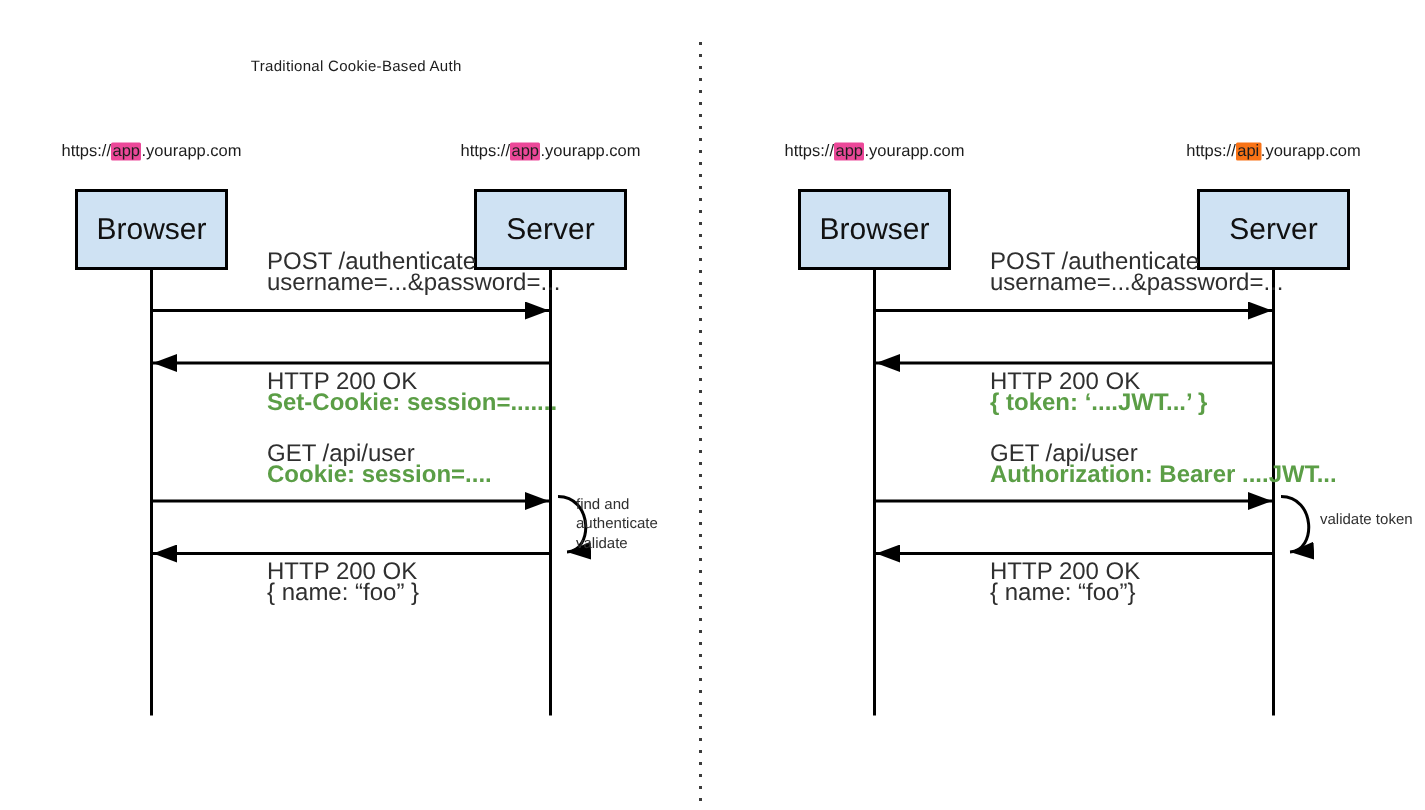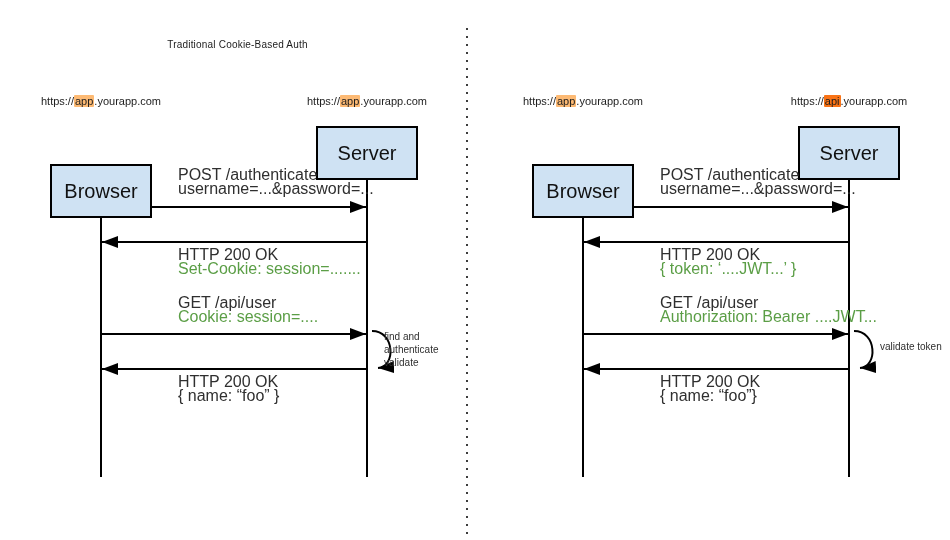--- a/index.html
+++ b/index.html
@@ -9,34 +9,34 @@
   .panel-left{left:0;width:475px;}
   .panel-right{left:482px;width:468px;}
   .wires{position:absolute;left:0;top:0;}
   .title{position:absolute;top:39px;left:0;width:100%;text-align:center;
          font-size:10px;letter-spacing:.2px;color:#1c1c1c;}
   .url{position:absolute;top:95px;width:240px;text-align:center;
        font-size:11px;color:#1c1c1c;white-space:nowrap;}
   .url-browser{left:-19px;}
   .url-server{left:247px;}
   mark{padding:0 1px;color:inherit;border-radius:1px;}
-  .hl-blue{background:#fdba74;}
+  .hl-blue{background:#ec4899;}
   .hl-green{background:#f97316;}
   .actor{position:absolute;top:126px;width:102px;height:54px;box-sizing:border-box;
          background:#cfe2f3;border:2px solid #000;display:flex;align-items:center;
          justify-content:center;font-size:20px;color:#111;}
-  .actor-browser{left:50px;margin-top:38px;}
+  .actor-browser{left:50px;}
   .actor-server{left:316px;}
   .msg{position:absolute;left:178px;font-size:16px;line-height:14px;
        color:#2f2f2f;white-space:nowrap;}
   .msg-1{top:168px;}
   .msg-2{top:248px;}
   .msg-3{top:296px;}
   .msg-4{top:375px;}
-  .green{color:#5b9e46;}
+  .green{color:#5b9e46;font-weight:bold;}
   .loop-note{position:absolute;font-size:10px;line-height:13px;color:#2f2f2f;white-space:nowrap;}
   .loop-note-left{left:384px;top:330px;}
   .loop-note-right{left:398px;top:340px;}
   .divider{position:absolute;left:466px;top:28px;width:2px;height:506px;
            background-image:repeating-linear-gradient(to bottom,#3c3c3c 0 2px,transparent 2px 8px);}
   svg line,svg path.wire{stroke:#000;stroke-width:2;fill:none;}
   svg .ah{fill:#000;}
 </style>
 </head>
 <body>

